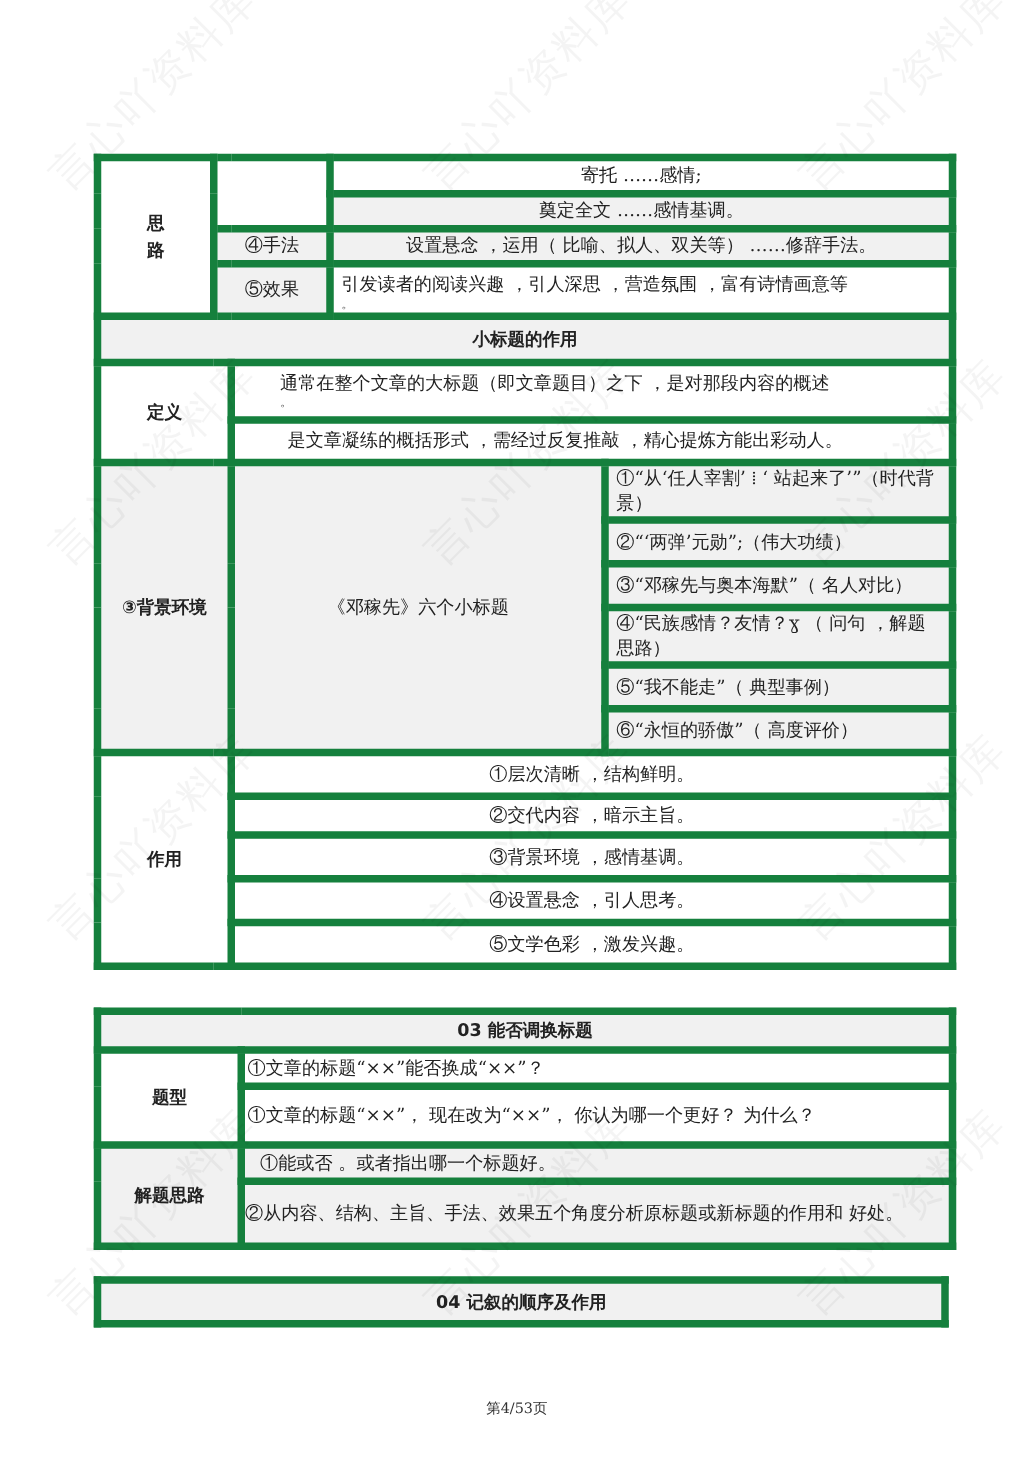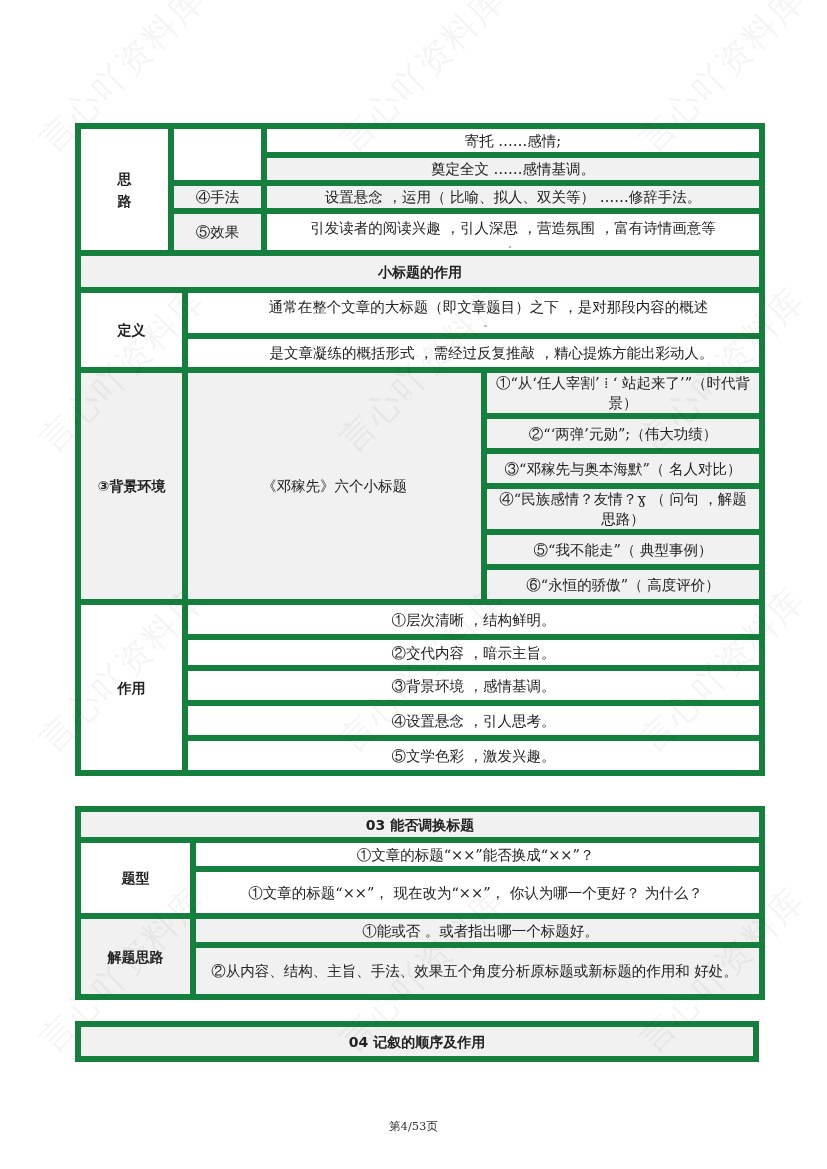--- a/index.html
+++ b/index.html
@@ -11,21 +11,21 @@
     position: absolute; color: rgba(0,0,0,0.045); font-size: 34px; letter-spacing: 2px;
     transform: rotate(-45deg); transform-origin: left top; white-space: nowrap;
     font-family: "DejaVu Sans", sans-serif; pointer-events: none; z-index: 5;
   }
   table { border-collapse: collapse; position: absolute; left: 75px; width: 684px; table-layout: fixed; }
   td { border: 6px solid #15803d; padding: 0 6px; font-size: 14.5px; vertical-align: middle; line-height: 20px; }
   .g { background: #f1f1f1; }
   .w { background: #ffffff; }
   .hdr { font-family: "DejaVu Sans", sans-serif; font-weight: bold; font-size: 14px; text-align: center; }
   .c { text-align: center; }
-  .l { text-align: center; }
+  .l { text-align: left; }
   .tail { font-size: 10px; line-height: 12px; display: block; color: #555; }
   .footer { position: absolute; top: 1119px; left: 0; width: 827px; text-align: center; font-size: 11.5px; color: #333; }
 </style>
 </head>
 <body>
 
 <div class="watermark" style="left:30px; top:130px;">言心吖资料库</div>
 <div class="watermark" style="left:330px; top:130px;">言心吖资料库</div>
 <div class="watermark" style="left:630px; top:130px;">言心吖资料库</div>
 <div class="watermark" style="left:30px; top:430px;">言心吖资料库</div>

